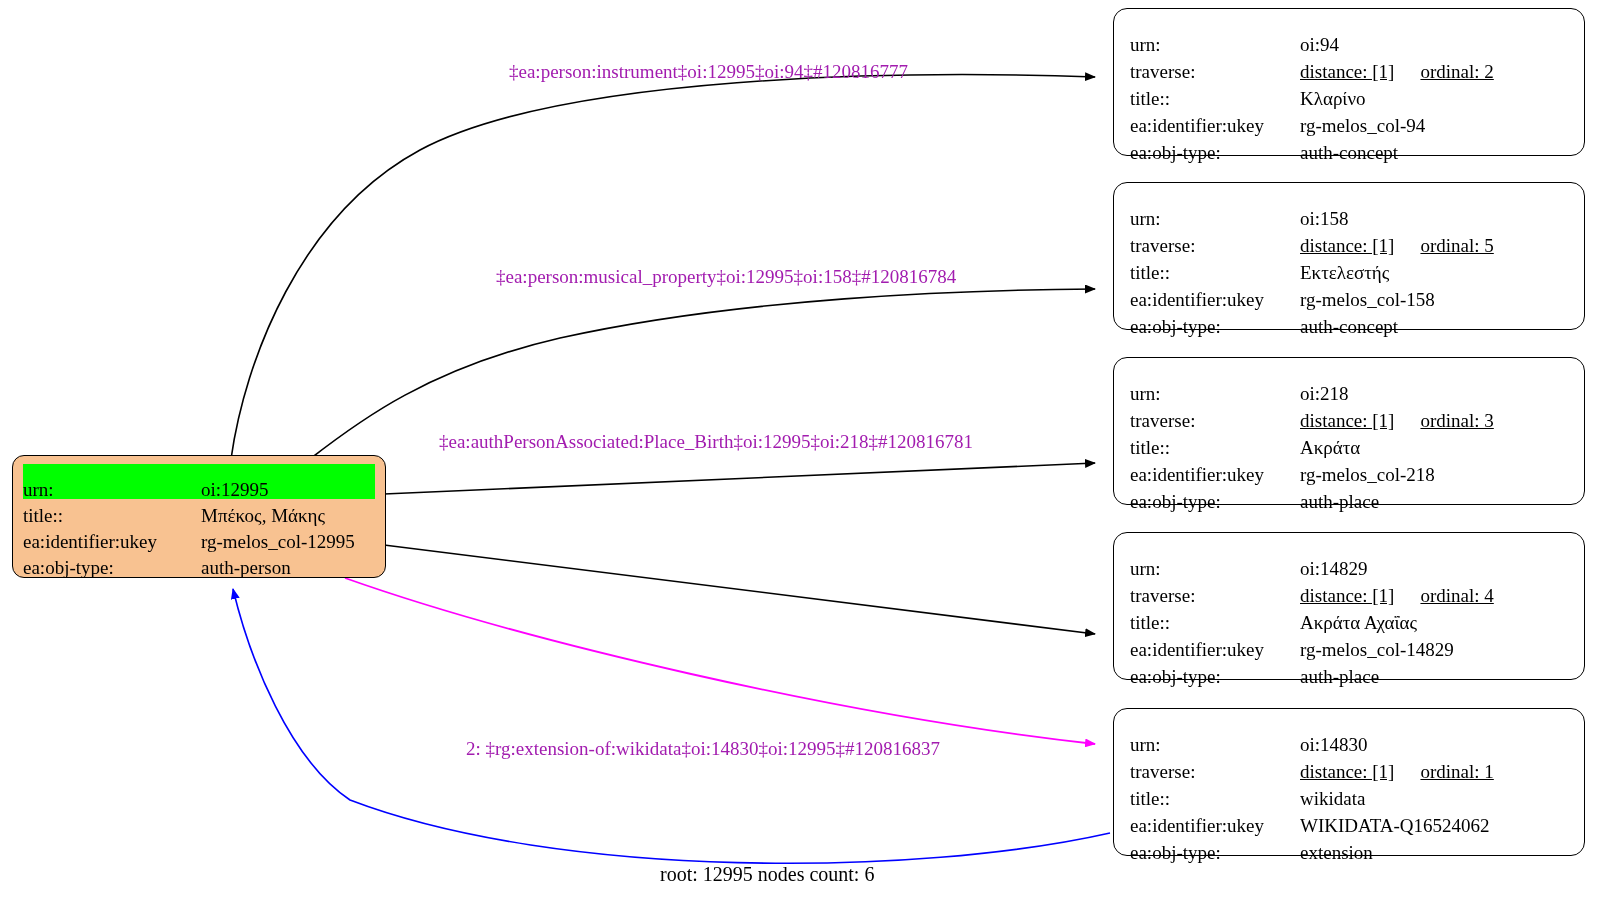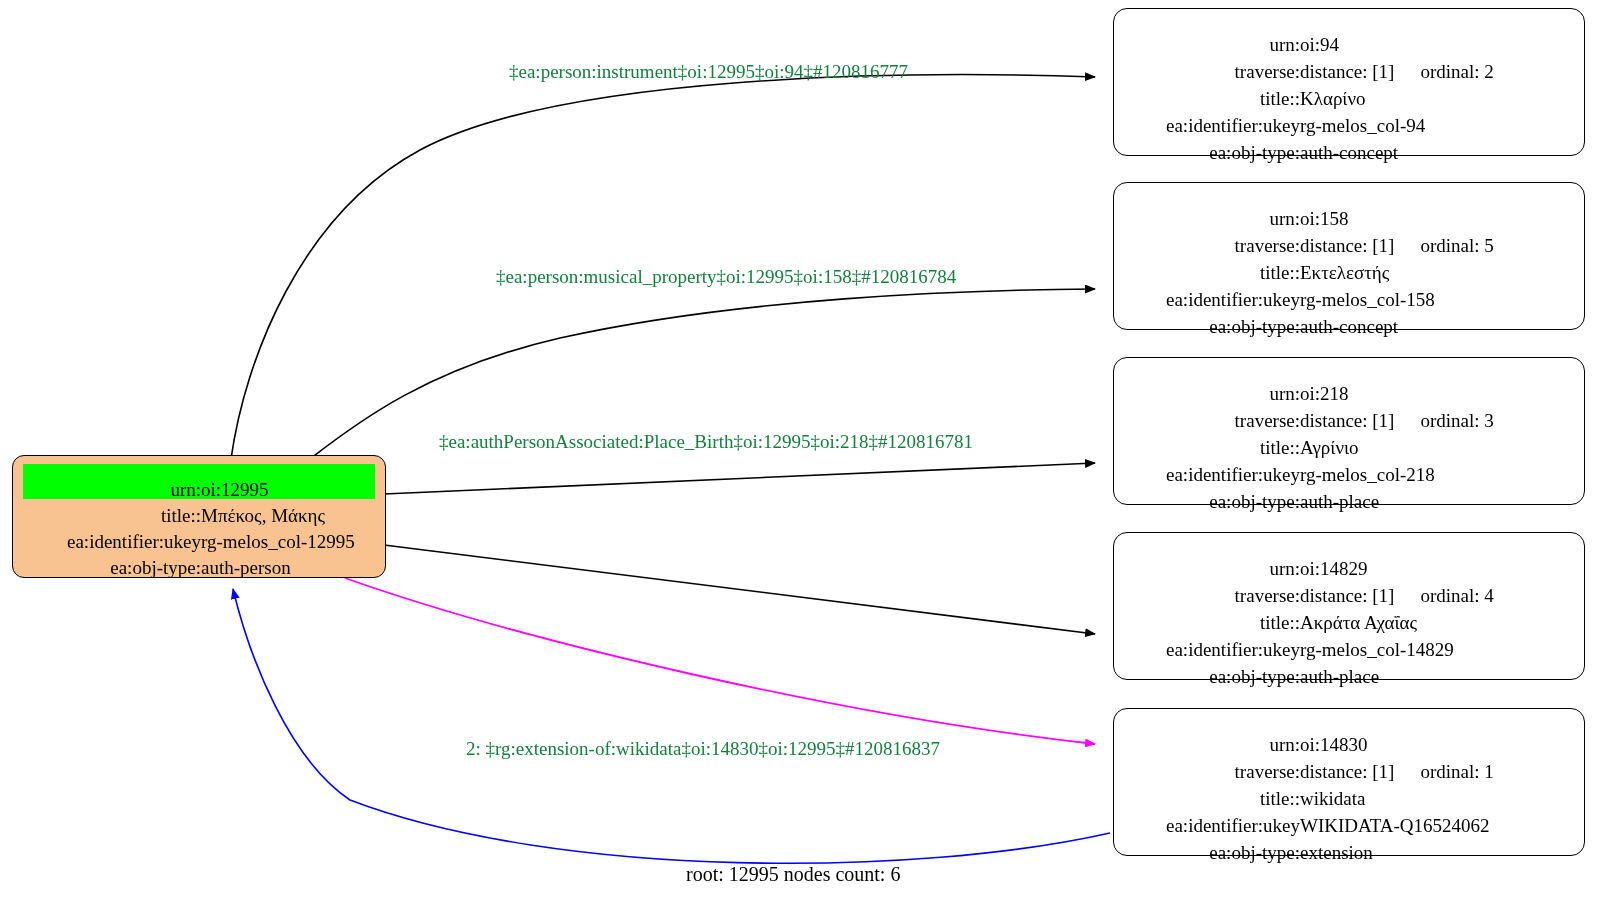--- a/index.html
+++ b/index.html
@@ -53,42 +53,43 @@
     flex: 0 0 auto;
     font-size: 19px;
     white-space: nowrap;
   }
   .val {
     flex: 1 1 auto;
     font-size: 19px;
     white-space: nowrap;
     margin-top: 16px;
   }
-  .node .key { width: 170px; text-align: right; }
+  .node .key { width: 170px; }
   .node.root .key { width: 178px; }
 
   .row.highlight {
     background: #00ff00;
   }
   .row.highlight .key,
   .row.highlight .val { background: #00ff00; }
 
   .traverse-val {
     display: flex;
     gap: 26px;
     white-space: nowrap;
+    text-decoration: underline;
   }
 
   
   .edge-label {
     position: absolute;
     font-size: 19px;
     white-space: nowrap;
     line-height: 1;
-    color: #15803d;
+    color: #a21caf;
   }
   .caption {
     position: absolute;
     font-size: 20px;
     white-space: nowrap;
     line-height: 1;
   }
 </style>
 </head>
 <body>
@@ -199,21 +200,21 @@
     </div>
     <div class="row">
       <span class="key">traverse:</span>
       <span class="val traverse-val">
         <span>distance: [1]</span>
         <span>ordinal: 3</span>
       </span>
     </div>
     <div class="row">
       <span class="key">title::</span>
-      <span class="val">Αγρίνιο</span>
+      <span class="val">Ακράτα</span>
     </div>
     <div class="row">
       <span class="key">ea:identifier:ukey</span>
       <span class="val">rg-melos_col-218</span>
     </div>
     <div class="row">
       <span class="key">ea:obj-type:</span>
       <span class="val">auth-place</span>
     </div>
   </div>
@@ -273,15 +274,15 @@
   <div class="edge-label" style="left:509px; top:62px;">‡ea:person:instrument‡oi:12995‡oi:94‡#120816777</div>
 
   <div class="edge-label" style="left:468px; top:267px;margin-left:28px;">‡ea:person:musical_property‡oi:12995‡oi:158‡#120816784</div>
 
   <div class="edge-label" style="left:439px; top:432px;">‡ea:authPersonAssociated:Place_Birth‡oi:12995‡oi:218‡#120816781</div>
 
 
 
   <div class="edge-label" style="left:466px; top:739px;">2: ‡rg:extension-of:wikidata‡oi:14830‡oi:12995‡#120816837</div>
 
-  <div class="caption" style="left:660px; top:864px;margin-left:26px;">root: 12995 nodes count: 6</div>
+  <div class="caption" style="left:660px; top:864px;">root: 12995 nodes count: 6</div>
 
 </div>
 
 </body></html>

